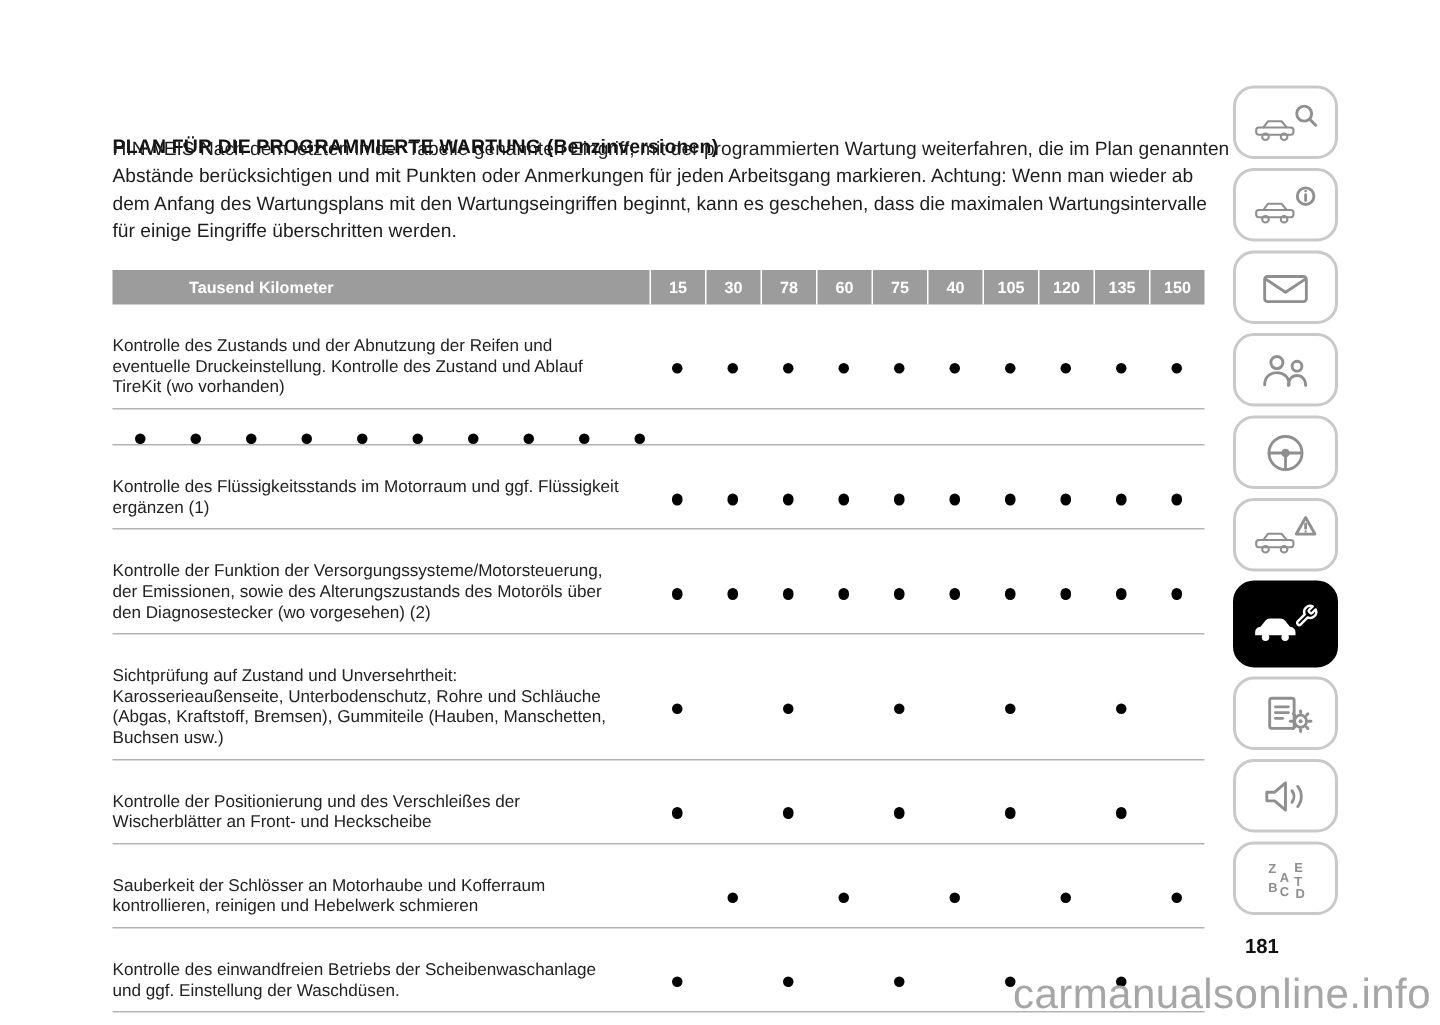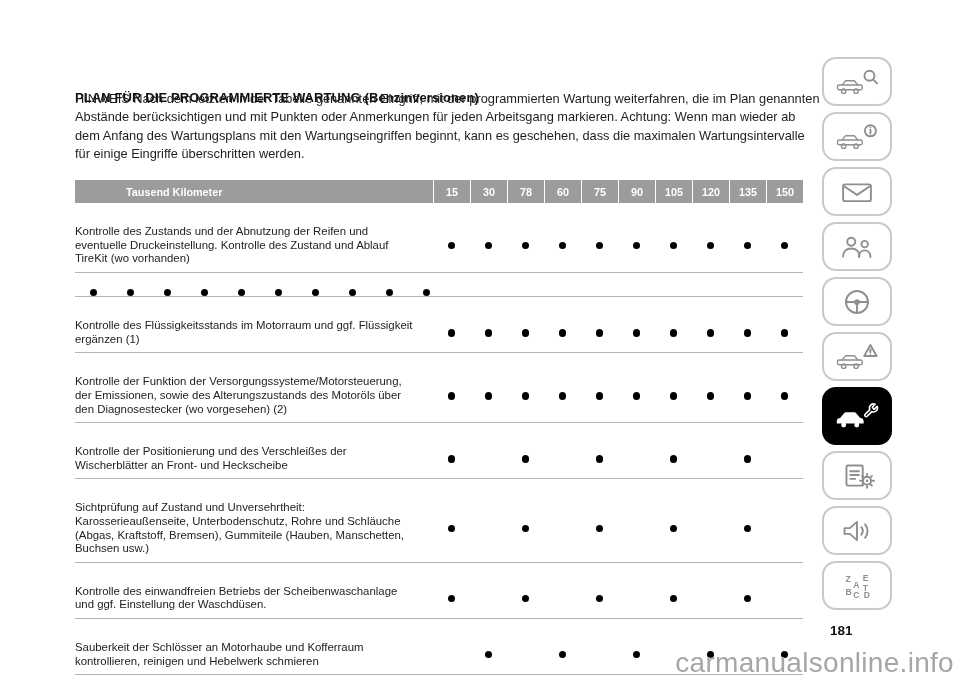--- a/index.html
+++ b/index.html
@@ -164,21 +164,21 @@
 
   <div class="mtable">
     <div class="hrow">
       <div class="hlabel">Tausend Kilometer</div>
       <div class="hcells">
           <div class="hcell">15</div>
           <div class="hcell">30</div>
           <div class="hcell">78</div>
           <div class="hcell">60</div>
           <div class="hcell">75</div>
-          <div class="hcell">90</div>
+          <div class="hcell">40</div>
           <div class="hcell">105</div>
           <div class="hcell">120</div>
           <div class="hcell">135</div>
           <div class="hcell">150</div>
         </div>
     </div>
     <div>
         <div class="trow">
           <div class="tlabel">Kontrolle des Zustands und der Abnutzung der Reifen und eventuelle Druckeinstellung. Kontrolle des Zustand und Ablauf TireKit (wo vorhanden)</div>
           <div class="tcell">
@@ -304,20 +304,43 @@
             <span class="dot"></span>
           </div>
           <div class="tcell">
             <span class="dot"></span>
           </div>
           <div class="tcell">
             <span class="dot"></span>
           </div>
         </div>
         <div class="trow">
+          <div class="tlabel">Sichtprüfung auf Zustand und Unversehrtheit: Karosserieaußenseite, Unterbodenschutz, Rohre und Schläuche (Abgas, Kraftstoff, Bremsen), Gummiteile (Hauben, Manschetten, Buchsen usw.)</div>
+          <div class="tcell">
+            <span class="dot"></span>
+          </div>
+          <div class="tcell"></div>
+          <div class="tcell">
+            <span class="dot"></span>
+          </div>
+          <div class="tcell"></div>
+          <div class="tcell">
+            <span class="dot"></span>
+          </div>
+          <div class="tcell"></div>
+          <div class="tcell">
+            <span class="dot"></span>
+          </div>
+          <div class="tcell"></div>
+          <div class="tcell">
+            <span class="dot"></span>
+          </div>
+          <div class="tcell"></div>
+        </div>
+        <div class="trow">
           <div class="tlabel">Kontrolle der Positionierung und des Verschleißes der Wischerblätter an Front- und Heckscheibe</div>
           <div class="tcell">
             <span class="dot"></span>
           </div>
           <div class="tcell"></div>
           <div class="tcell">
             <span class="dot"></span>
           </div>
           <div class="tcell"></div>
           <div class="tcell">
@@ -327,41 +350,41 @@
           <div class="tcell">
             <span class="dot"></span>
           </div>
           <div class="tcell"></div>
           <div class="tcell">
             <span class="dot"></span>
           </div>
           <div class="tcell"></div>
         </div>
         <div class="trow">
-          <div class="tlabel">Sichtprüfung auf Zustand und Unversehrtheit: Karosserieaußenseite, Unterbodenschutz, Rohre und Schläuche (Abgas, Kraftstoff, Bremsen), Gummiteile (Hauben, Manschetten, Buchsen usw.)</div>
-          <div class="tcell">
-            <span class="dot"></span>
-          </div>
-          <div class="tcell"></div>
-          <div class="tcell">
-            <span class="dot"></span>
-          </div>
-          <div class="tcell"></div>
-          <div class="tcell">
-            <span class="dot"></span>
-          </div>
-          <div class="tcell"></div>
-          <div class="tcell">
-            <span class="dot"></span>
-          </div>
-          <div class="tcell"></div>
-          <div class="tcell">
-            <span class="dot"></span>
-          </div>
-          <div class="tcell"></div>
+          <div class="tlabel">Sauberkeit der Schlösser an Motorhaube und Kofferraum kontrollieren, reinigen und Hebelwerk schmieren</div>
+          <div class="tcell"></div>
+          <div class="tcell">
+            <span class="dot"></span>
+          </div>
+          <div class="tcell"></div>
+          <div class="tcell">
+            <span class="dot"></span>
+          </div>
+          <div class="tcell"></div>
+          <div class="tcell">
+            <span class="dot"></span>
+          </div>
+          <div class="tcell"></div>
+          <div class="tcell">
+            <span class="dot"></span>
+          </div>
+          <div class="tcell"></div>
+          <div class="tcell">
+            <span class="dot"></span>
+          </div>
         </div>
         <div class="trow">
           <div class="tlabel">Kontrolle des einwandfreien Betriebs der Scheibenwaschanlage und ggf. Einstellung der Waschdüsen.</div>
           <div class="tcell">
             <span class="dot"></span>
           </div>
           <div class="tcell"></div>
           <div class="tcell">
             <span class="dot"></span>
           </div>
@@ -372,43 +395,20 @@
           <div class="tcell"></div>
           <div class="tcell">
             <span class="dot"></span>
           </div>
           <div class="tcell"></div>
           <div class="tcell">
             <span class="dot"></span>
           </div>
           <div class="tcell"></div>
         </div>
-        <div class="trow">
-          <div class="tlabel">Sauberkeit der Schlösser an Motorhaube und Kofferraum kontrollieren, reinigen und Hebelwerk schmieren</div>
-          <div class="tcell"></div>
-          <div class="tcell">
-            <span class="dot"></span>
-          </div>
-          <div class="tcell"></div>
-          <div class="tcell">
-            <span class="dot"></span>
-          </div>
-          <div class="tcell"></div>
-          <div class="tcell">
-            <span class="dot"></span>
-          </div>
-          <div class="tcell"></div>
-          <div class="tcell">
-            <span class="dot"></span>
-          </div>
-          <div class="tcell"></div>
-          <div class="tcell">
-            <span class="dot"></span>
-          </div>
-        </div>
       </div>
   </div>
 
   <div class="pagenum">181</div>
 
   <div class="tabbar">
       <div class="tab">
         <svg class="tab-svg" viewBox="0 0 48 30">
           <use href="#car-magnifier-icon"></use>
         </svg>

